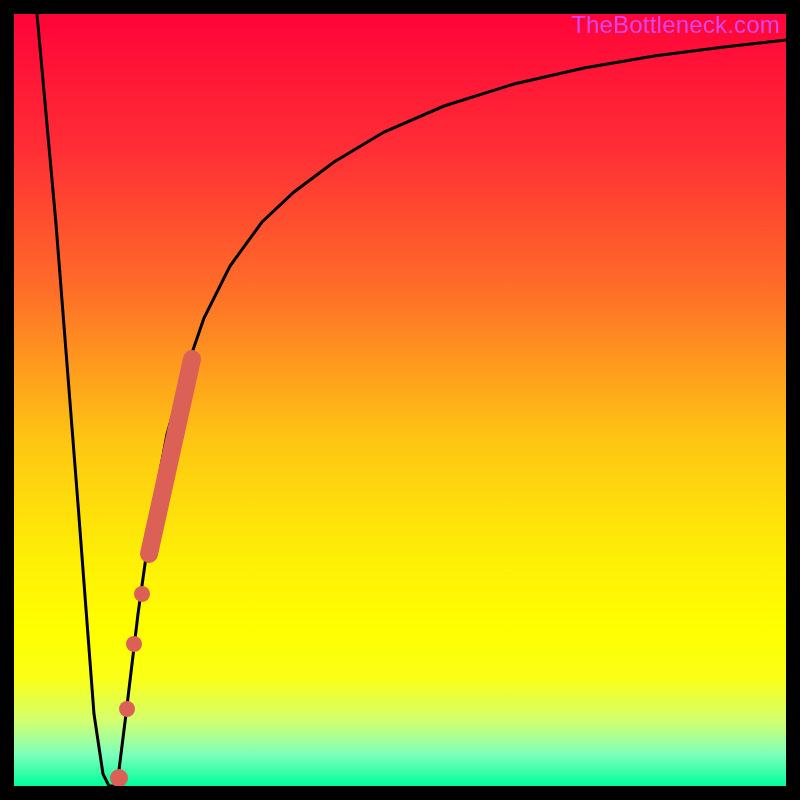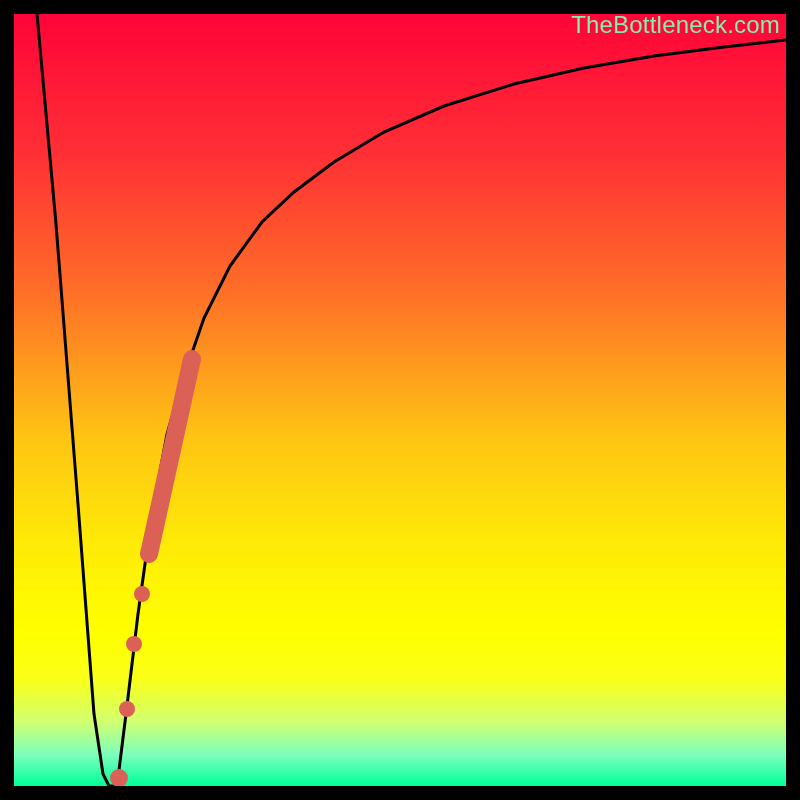--- a/index.html
+++ b/index.html
@@ -18,21 +18,21 @@
     height: 772px;
     background: #000;
   }
   .watermark {
     position: absolute;
     right: 6px;
     top: -3px;
     font-family: Arial, Helvetica, sans-serif;
     font-size: 24px;
     font-weight: 500;
-    color: #86efac;
+    color: #d946ef;
     letter-spacing: 0.2px;
     z-index: 10;
   }
   svg { display: block; }
 </style>
 </head>
 <body>
 
 <div class="frame">
   <div class="watermark">TheBottleneck.com</div>

